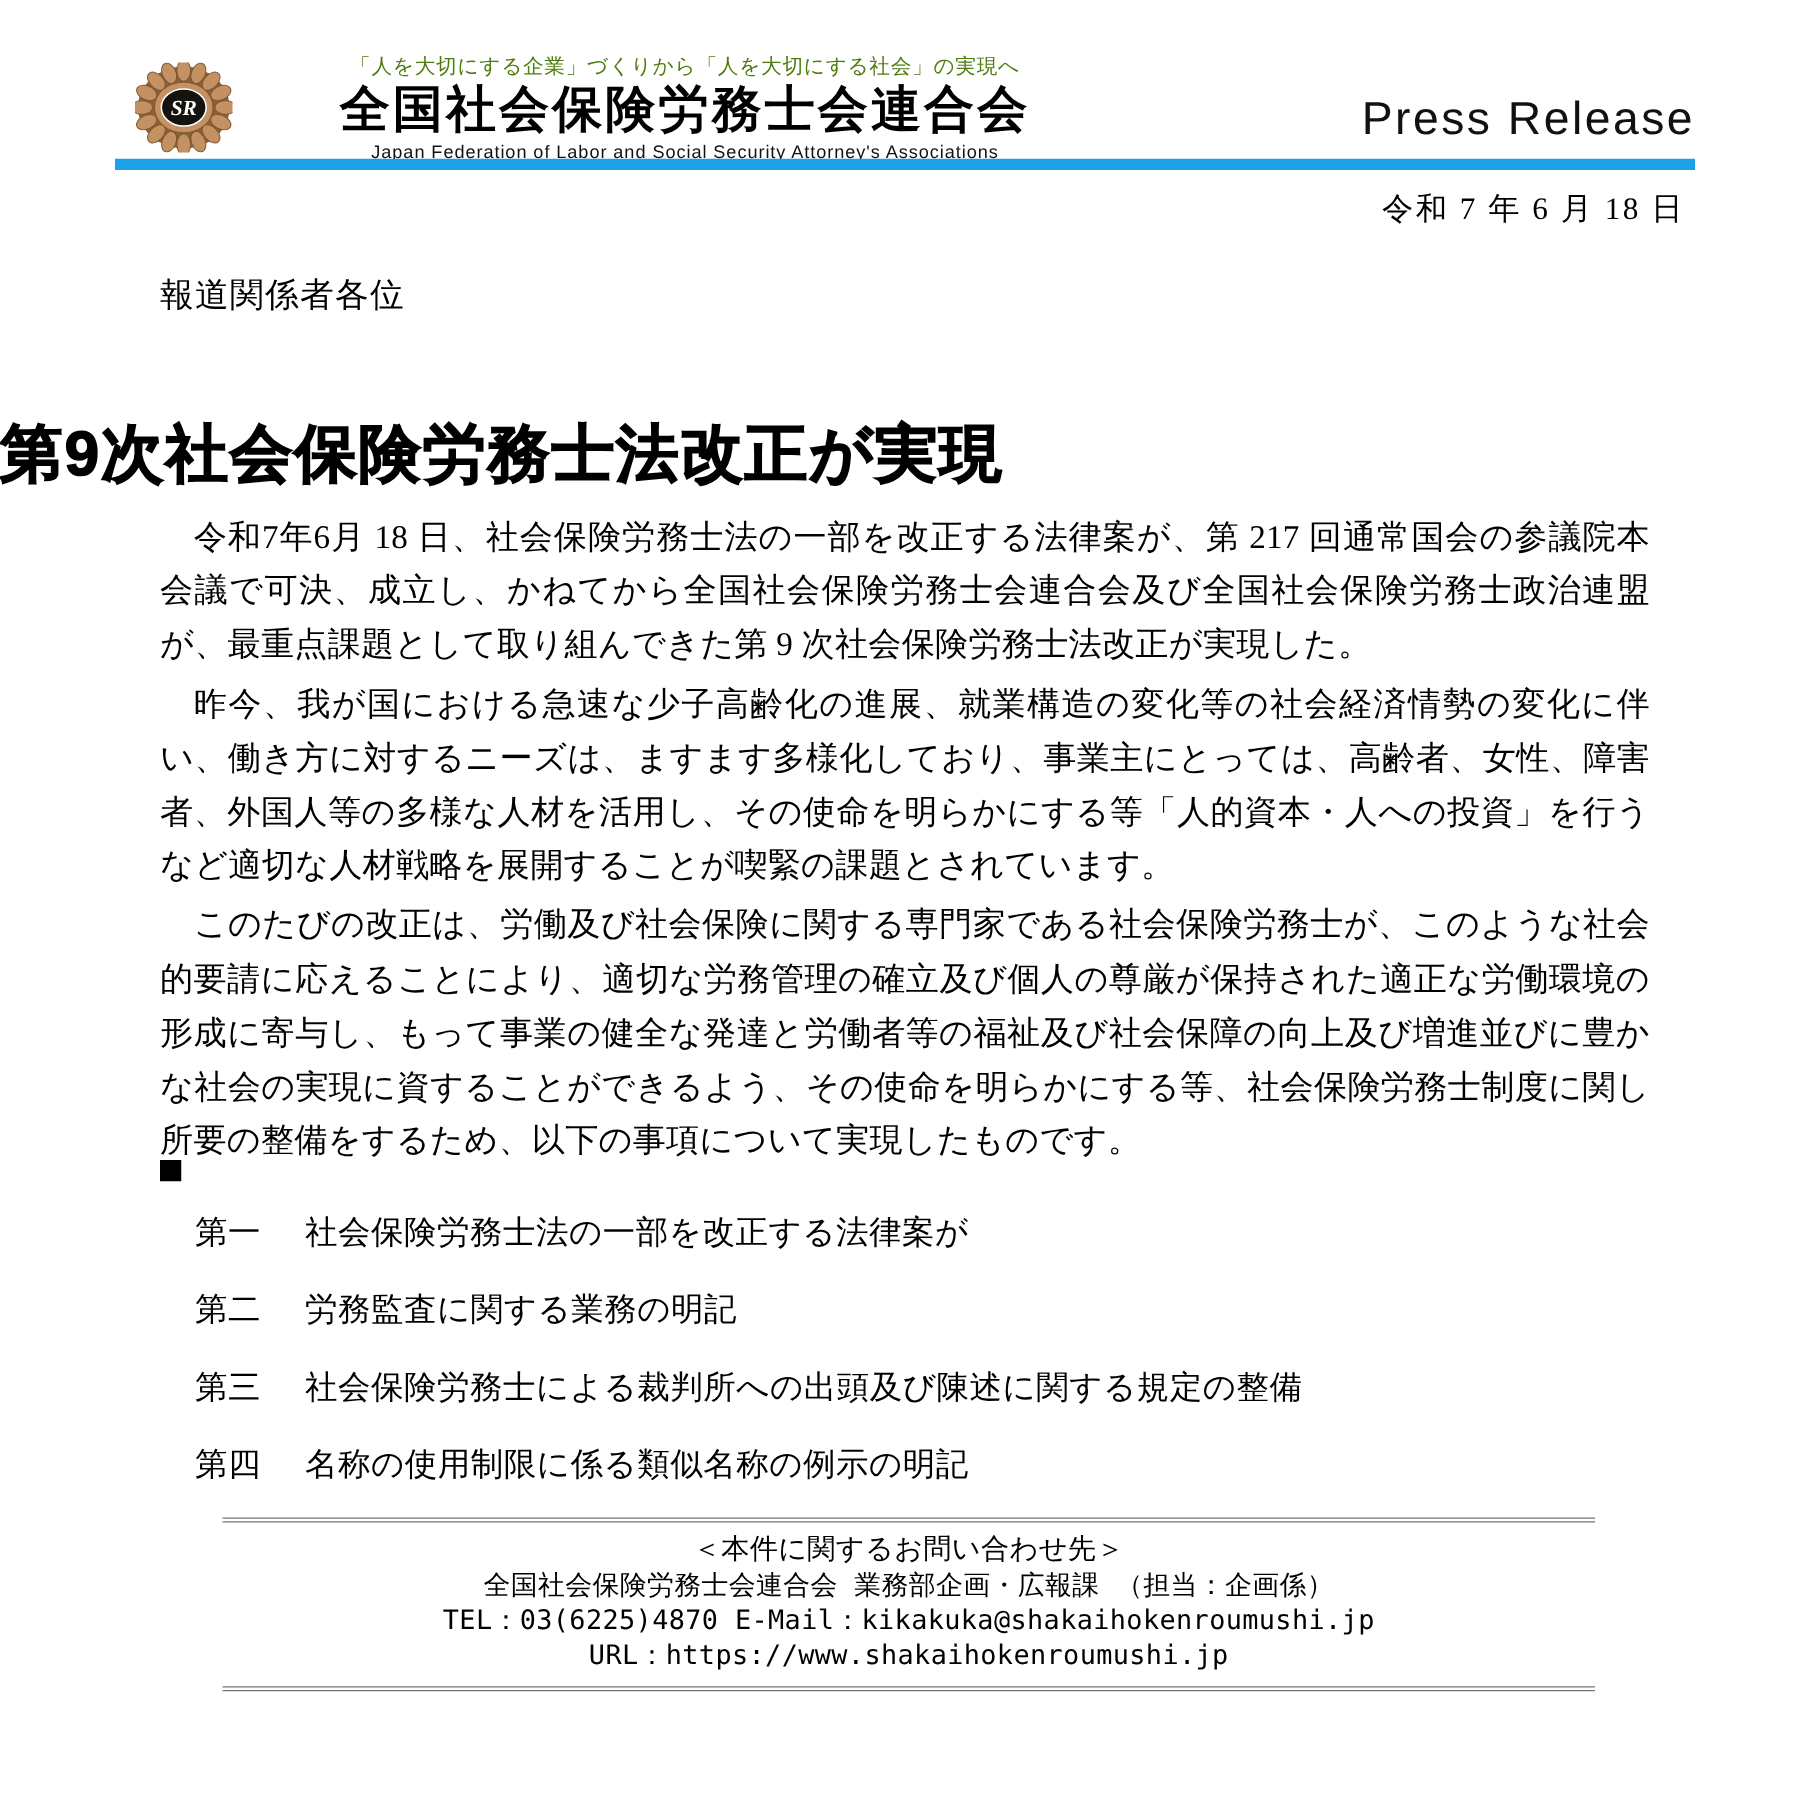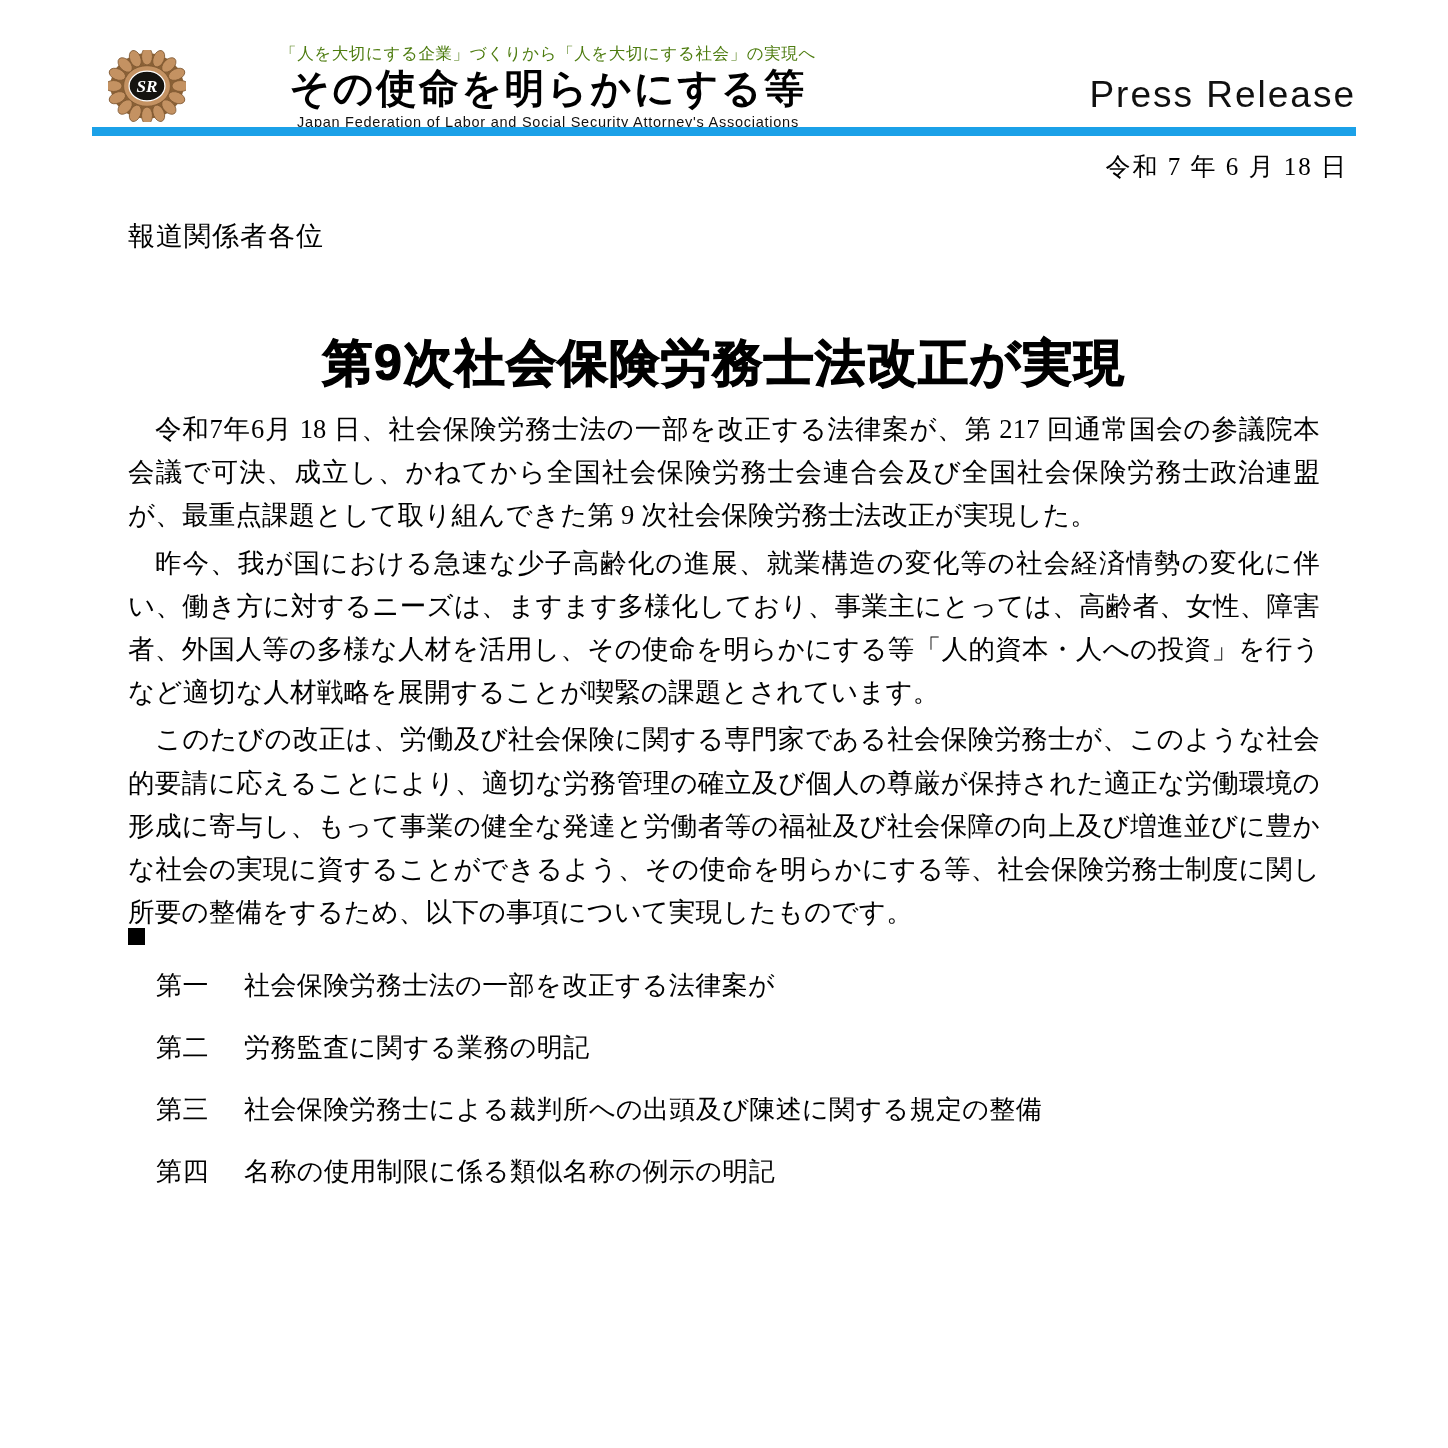--- a/index.html
+++ b/index.html
@@ -118,21 +118,21 @@
     font-size: 27px;
     letter-spacing: 1px;
   }
 
   
   .doc-title {
     position: absolute;
     left: 0;
     right: 0;
     top: 296px;
-    text-align: center;
+    text-align: left;
     font-family: "Liberation Sans", "DejaVu Sans", sans-serif;
     font-size: 50px;
     font-weight: 700;
     letter-spacing: 1.5px;
     color: #000;
     -webkit-text-stroke: 1.2px #000;
   }
 
   
   .body-copy {
@@ -239,21 +239,21 @@
             </g>
             <ellipse cx="50" cy="46" rx="30" ry="26" fill="#c49262" stroke="#7d5630" stroke-width="1"></ellipse>
             <ellipse cx="50" cy="46" rx="23" ry="19" fill="#15130f" stroke="#ffffff" stroke-width="1.6"></ellipse>
             <text x="50" y="54" text-anchor="middle" font-family="Liberation Serif, serif" font-size="22" font-style="italic" font-weight="700" fill="#ffffff">SR</text>
           </g>
         </svg>
       </div>
 
       <div class="org-block">
         <div class="org-tagline">「人を大切にする企業」づくりから「人を大切にする社会」の実現へ</div>
-        <div class="org-name">その使命を明らかにする等</div>
+        <div class="org-name">全国社会保険労務士会連合会</div>
         <div class="org-en">Japan Federation of Labor and Social Security Attorney's Associations</div>
       </div>
 
       <div class="press-release">Press Release</div>
     </div>
 
     <div class="blue-bar"></div>
   </div>
 
   <div class="date-line">令和 7 年 6 月 18 日</div>
@@ -284,14 +284,20 @@
     <div class="item-row">
       <span class="item-no">第三</span>
       <span class="item-text">社会保険労務士による裁判所への出頭及び陳述に関する規定の整備</span>
     </div>
     <div class="item-row">
       <span class="item-no">第四</span>
       <span class="item-text">名称の使用制限に係る類似名称の例示の明記</span>
     </div>
   </div>
 
+  <div class="contact-box">
+    <div class="contact-line l1">＜本件に関するお問い合わせ先＞</div>
+    <div class="contact-line">全国社会保険労務士会連合会 業務部企画・広報課 （担当：企画係）</div>
+    <div class="contact-line">TEL：03(6225)4870  E-Mail：kikakuka@shakaihokenroumushi.jp</div>
+    <div class="contact-line">URL：https://www.shakaihokenroumushi.jp</div>
+  </div>
 
 </div>
 
 </body></html>

